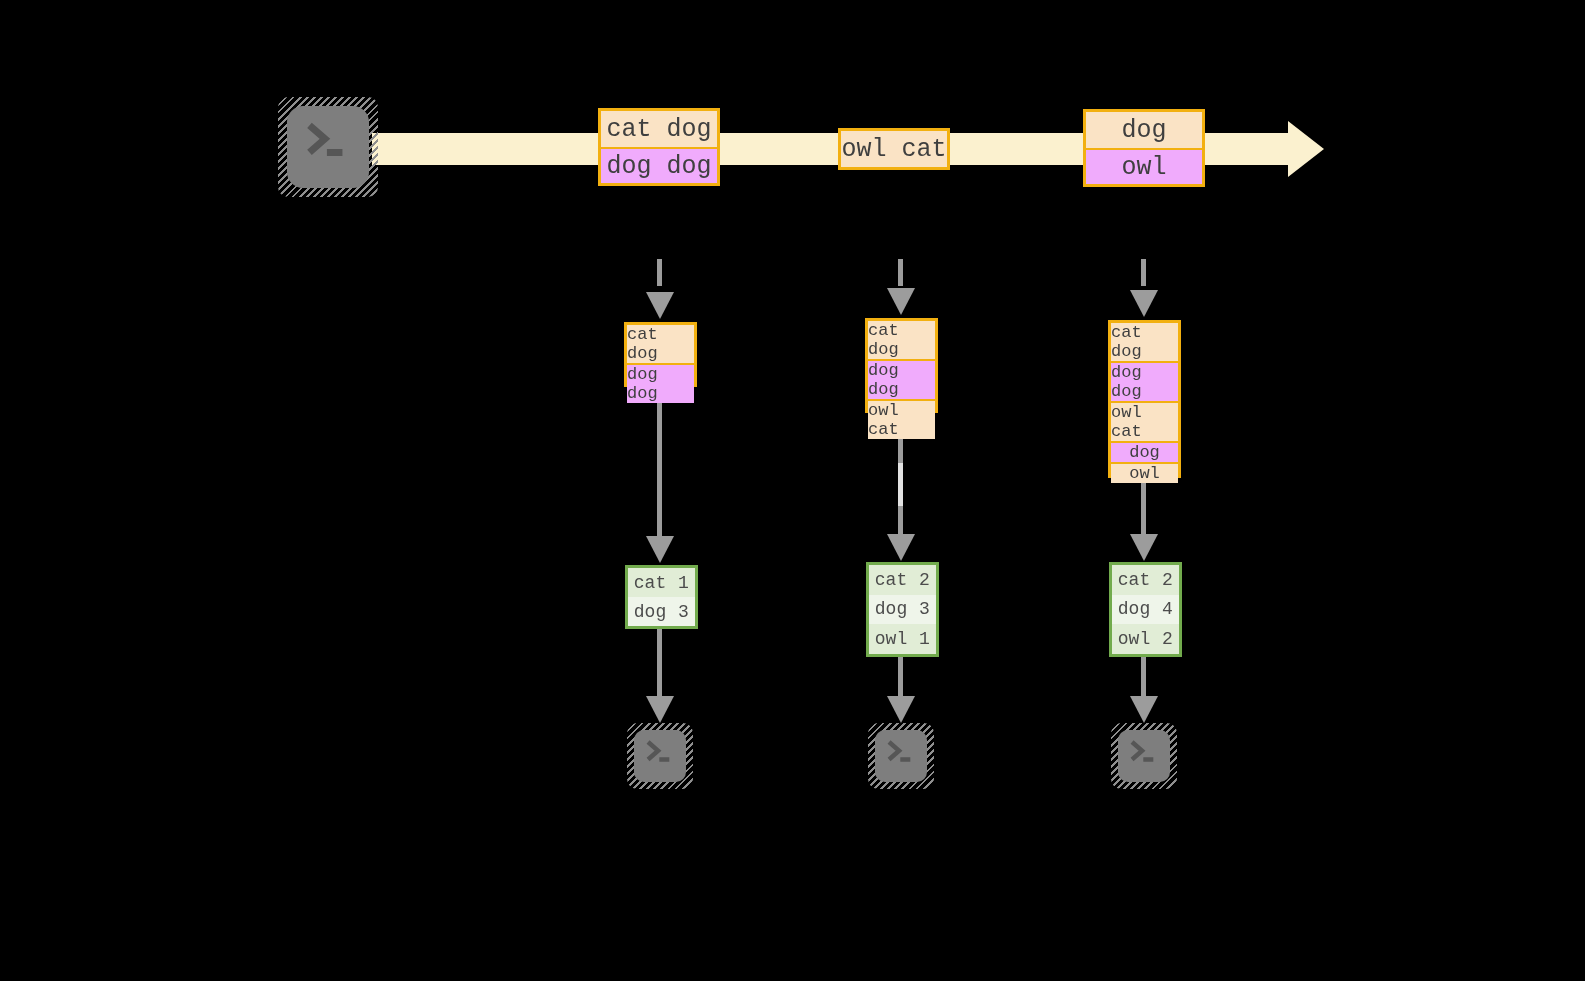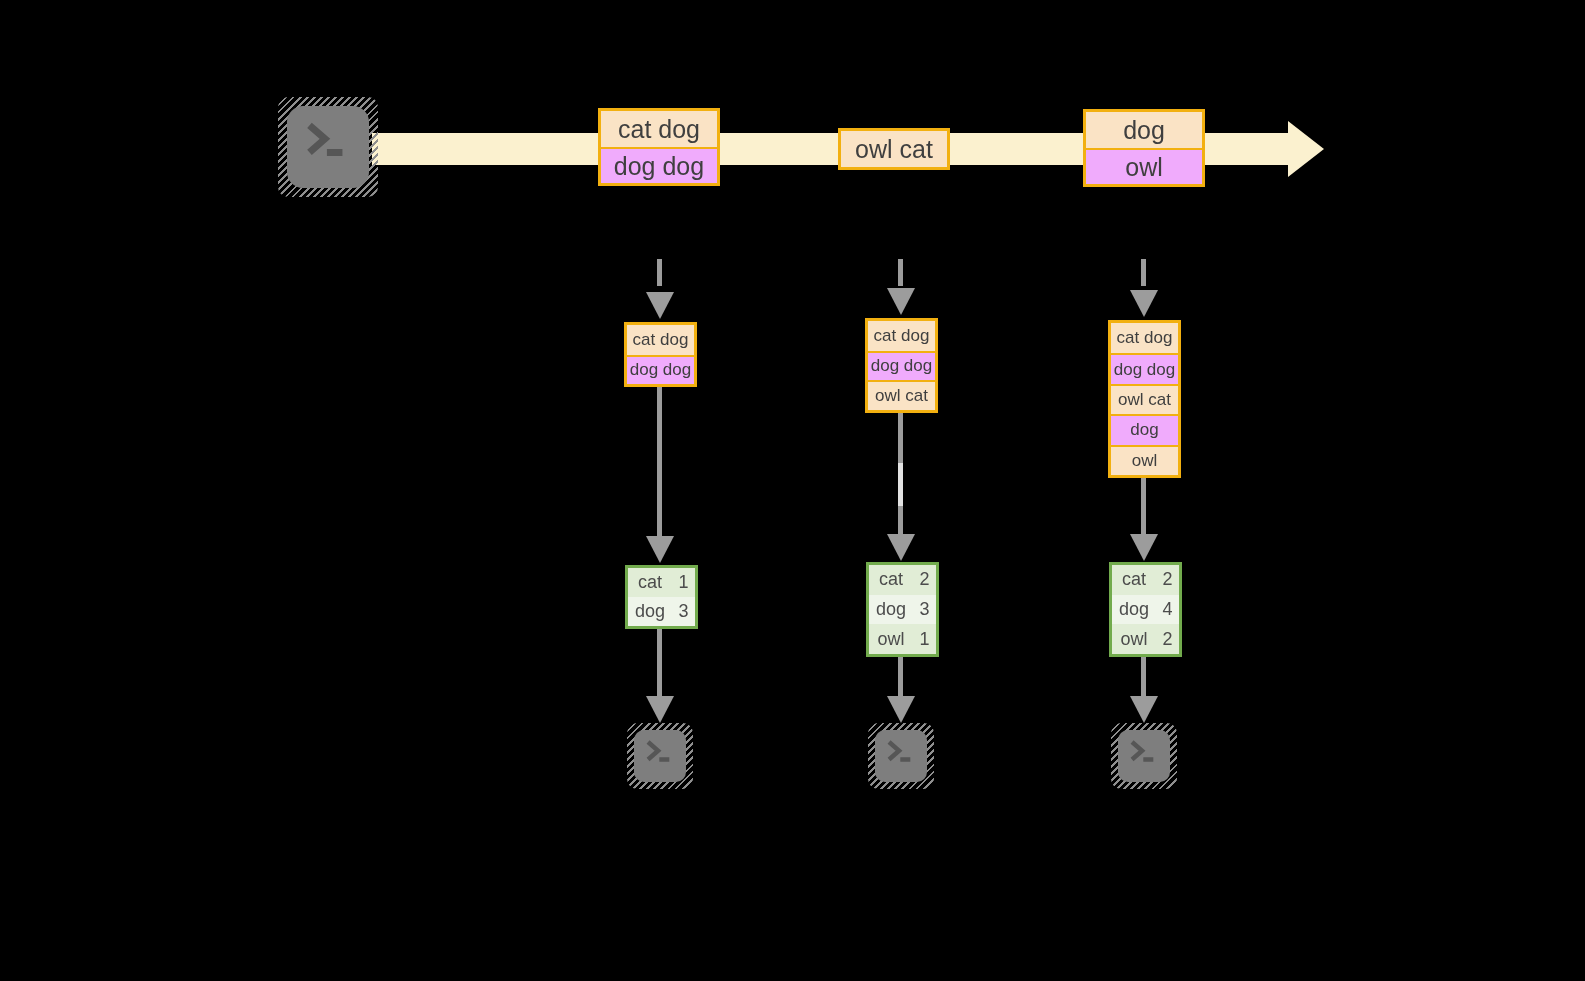--- a/index.html
+++ b/index.html
@@ -1,18 +1,18 @@
 <!DOCTYPE html>
 <html><head>
 <meta charset="utf-8">
 <style>
   html,body{margin:0;padding:0;background:#000;}
   #canvas{
     position:relative;width:1585px;height:981px;background:#000;overflow:hidden;
-    font-family:Liberation Sans, sans-serif;
+    font-family:Liberation Mono, monospace;
   }
   
   .stream-band{position:absolute;left:372px;top:133px;width:918px;height:32px;background:#fbf1cf;z-index:0;}
   .stream-head{position:absolute;left:1288px;top:121px;width:0;height:0;z-index:0;
     border-left:36px solid #fbf1cf;border-top:28px solid transparent;border-bottom:28px solid transparent;}
   
   .obox{position:absolute;box-sizing:border-box;border:3px solid #f2b010;background:#fdf3e4;z-index:3;
     display:grid;grid-auto-rows:1fr;}
   .obox .row{display:flex;align-items:center;justify-content:center;color:#3f3f3f;}
   .obox .row + .row{border-top:2.5px solid #f2b010;}

